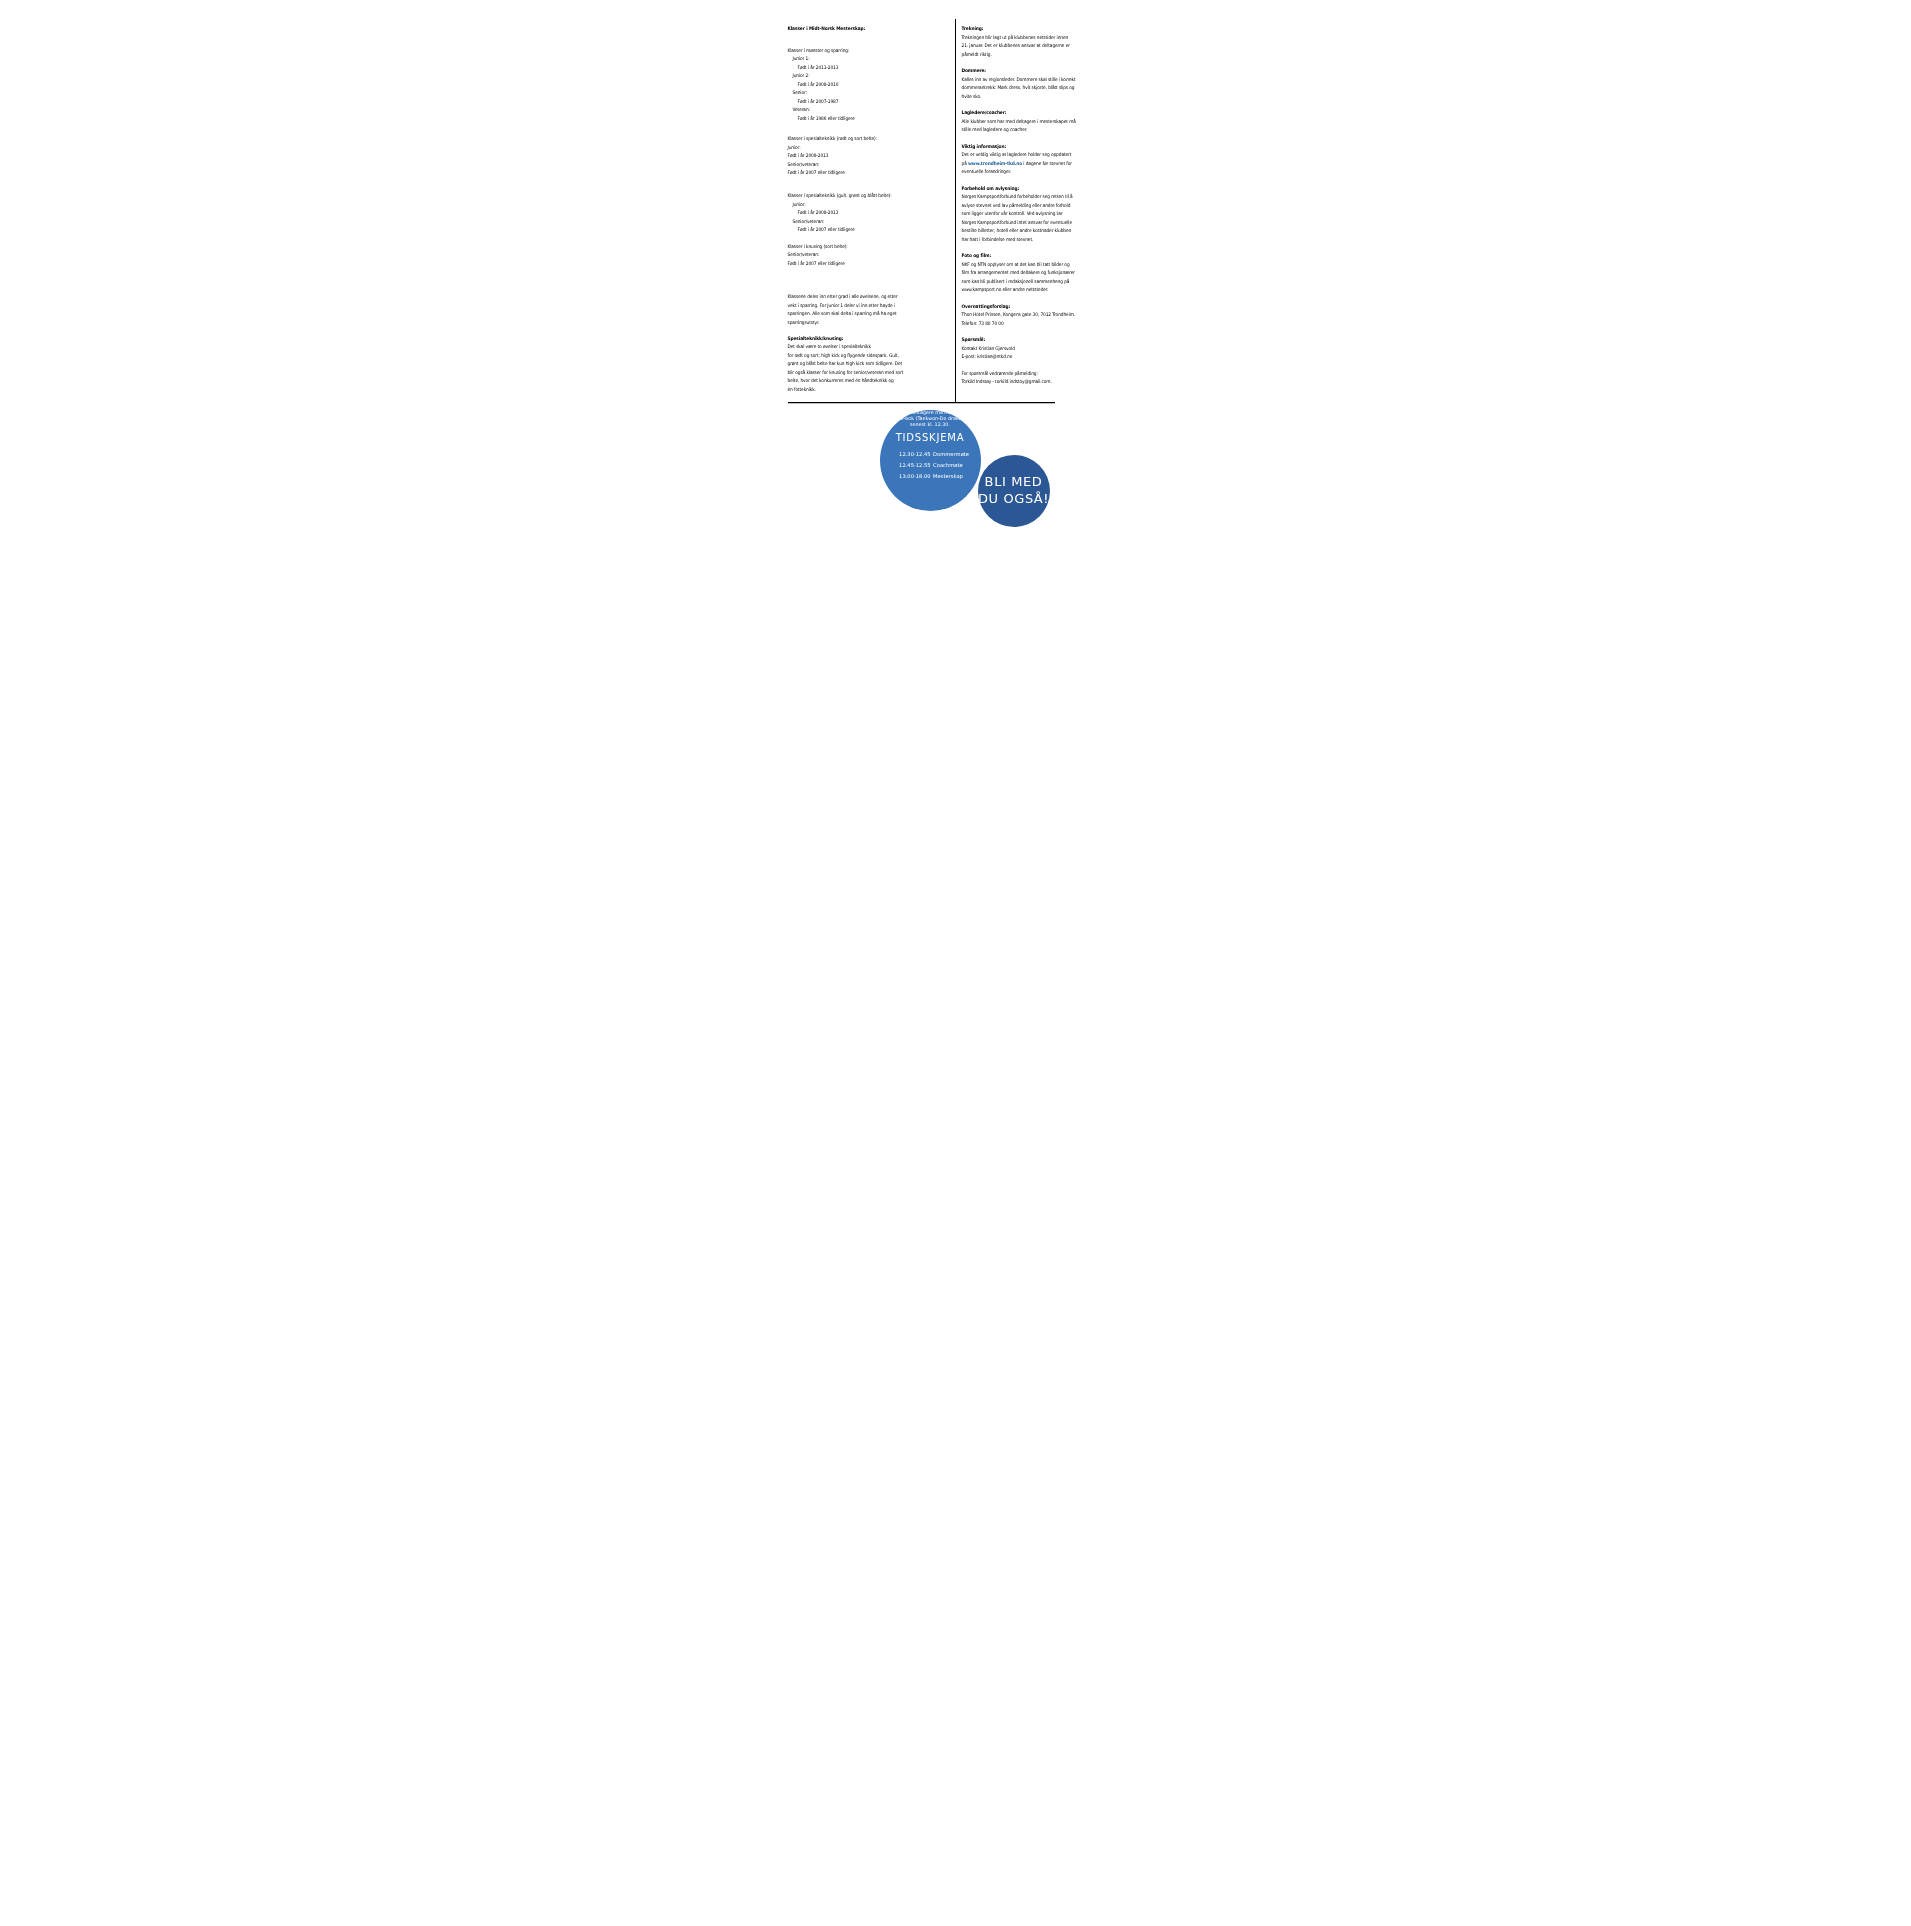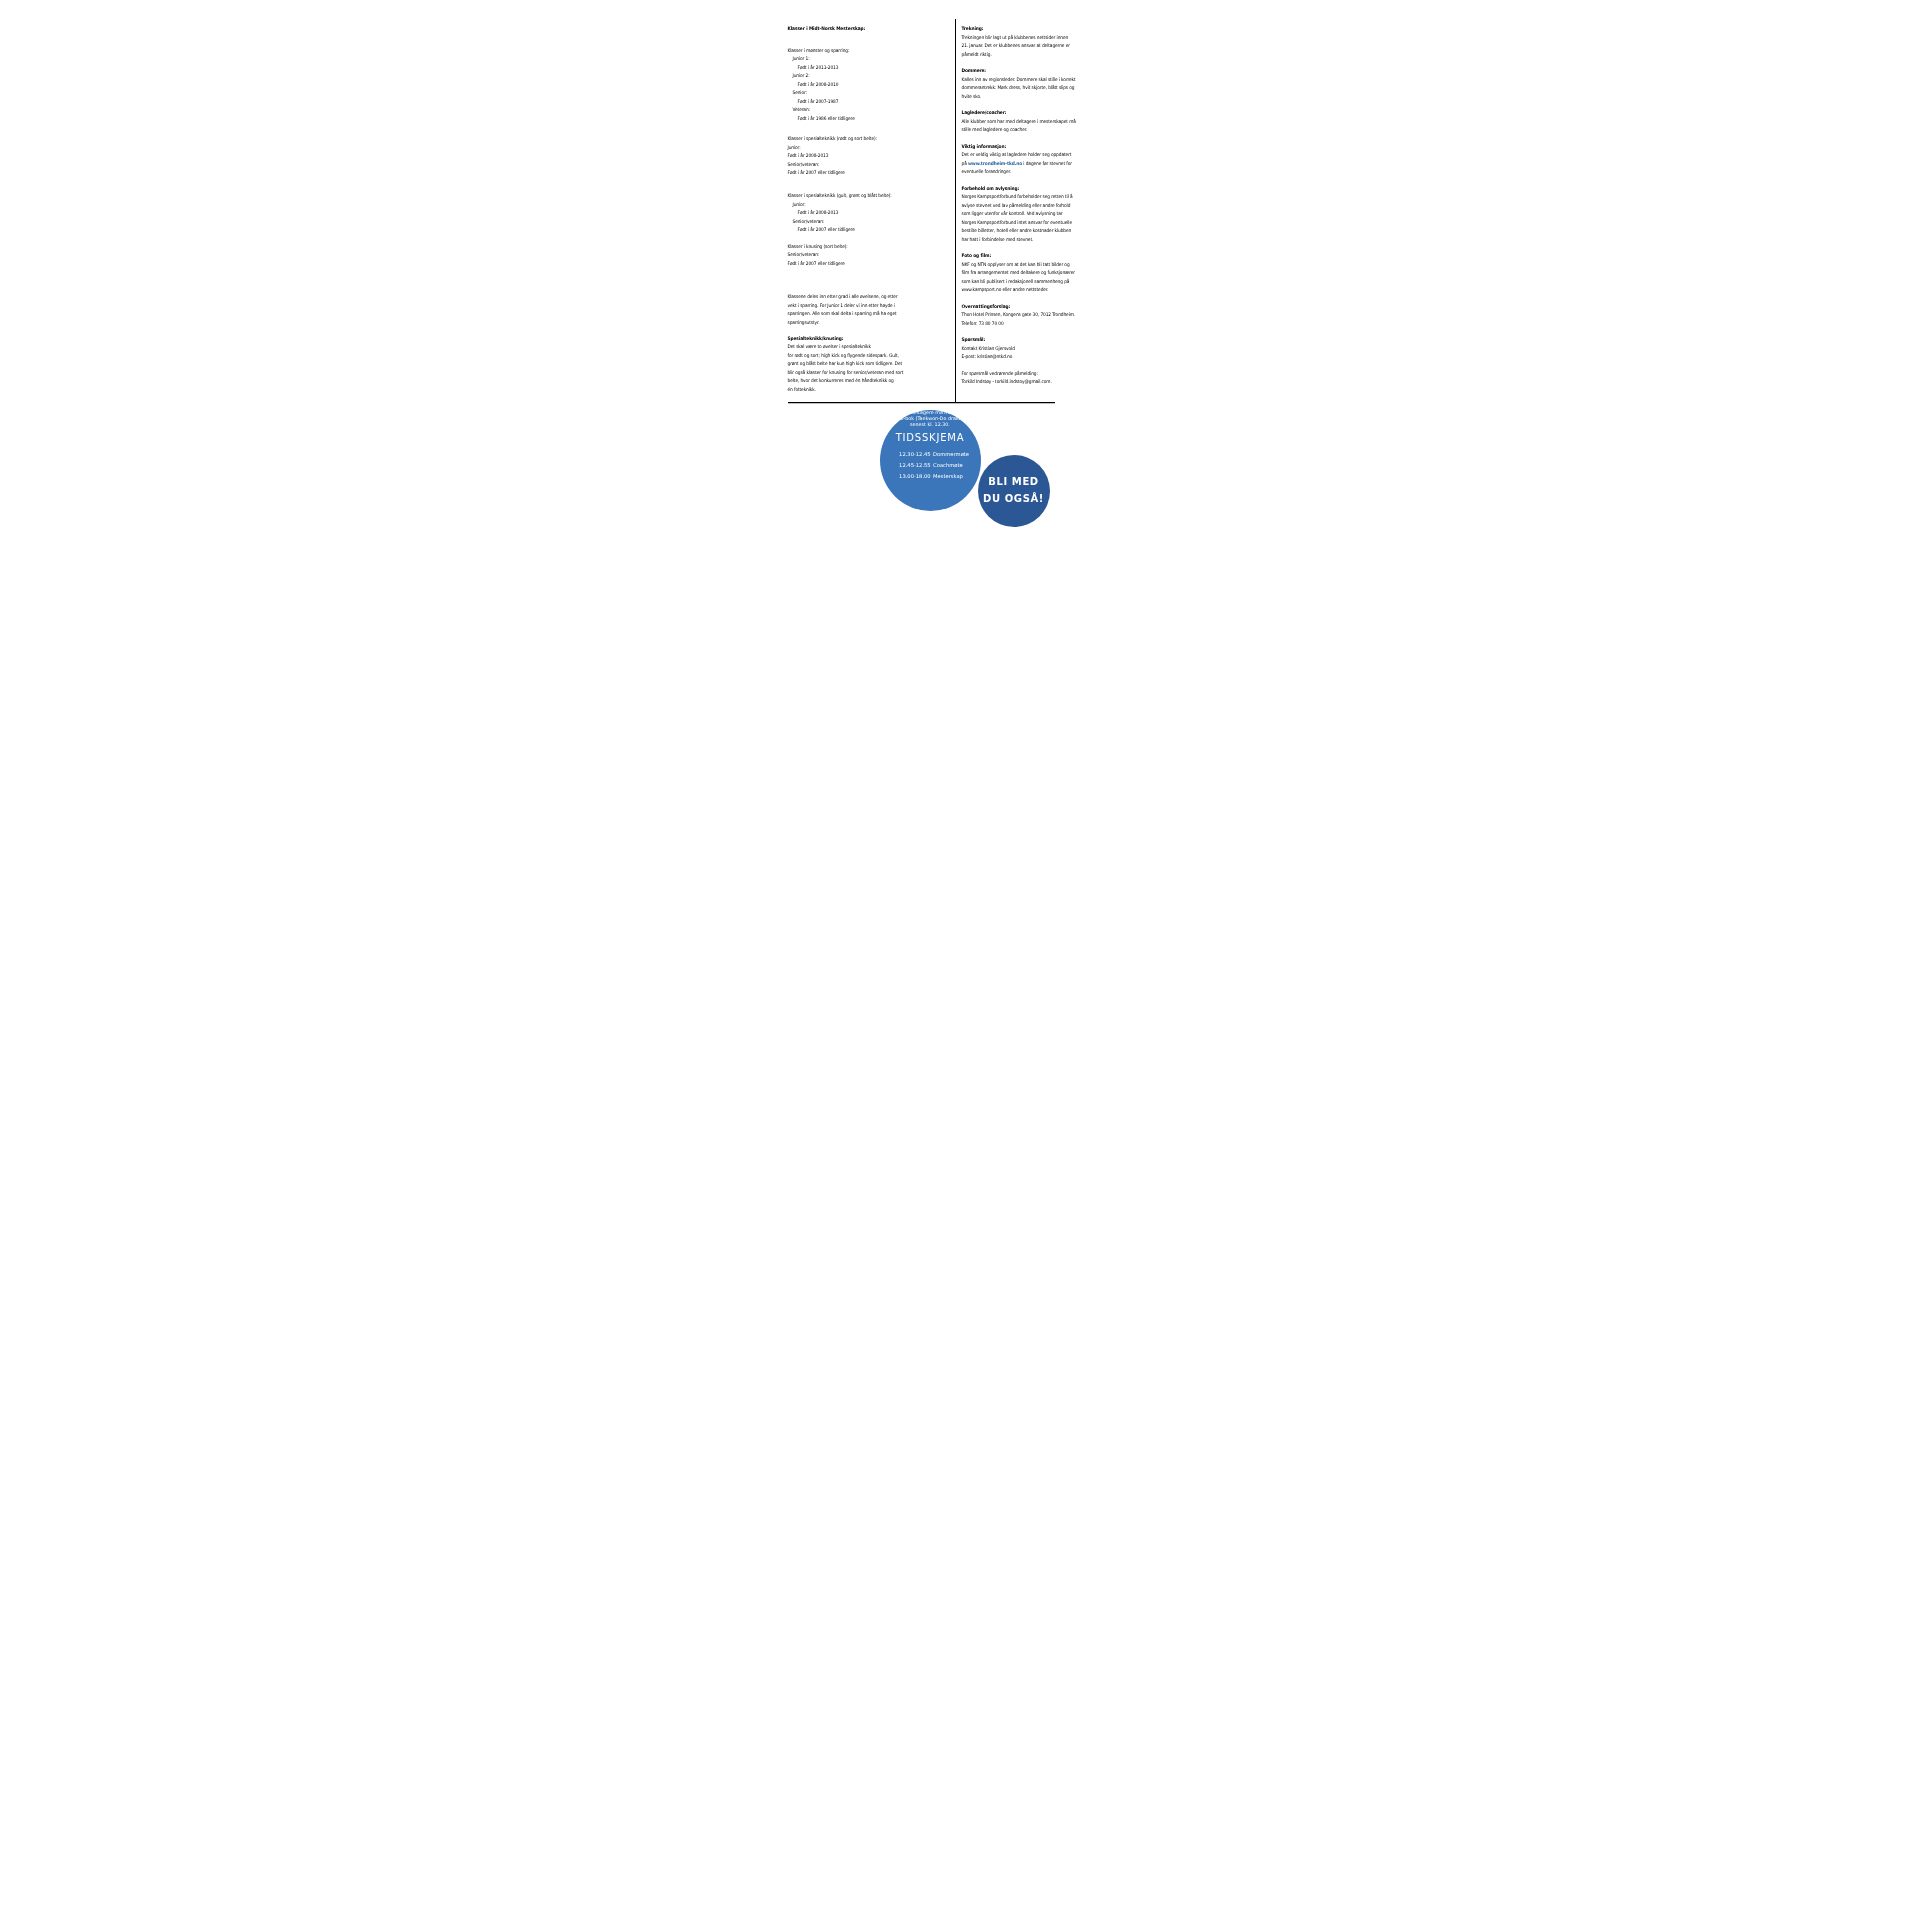--- a/index.html
+++ b/index.html
@@ -33,21 +33,21 @@
                 display:flex; flex-direction:column; align-items:center; justify-content:center; }
   .sch-title { position:absolute; top:21.6px; left:0; right:0; text-align:center;
                font-size:10px; letter-spacing:0.8px; }
   .sch-rows { position:absolute; top:36px; left:19.6px; right:3.9px; }
   .sch-row { display:flex; margin-top:5px; font-size:5.2px; }
   .sch-time { width:34px; }
   .sch-act { }
   .sch-note { position:absolute; top:1
 33px; left:0; right:0; text-align:center;
               font-size:4.8px; line-height:6.2px; }
-  .cta-line { font-size:10px; font-weight:bold; letter-spacing:0.6px; line-height:8.9px; margin:3.9px 0; }
+  .cta-line { font-size:13px; font-weight:normal; letter-spacing:0.6px; line-height:8.9px; margin:3.9px 0; }
 </style>
 </head>
 <body>
 
 <div class="page">
 
   <div class="vdivider"></div>
 
   <div class="hrule"></div>
 

